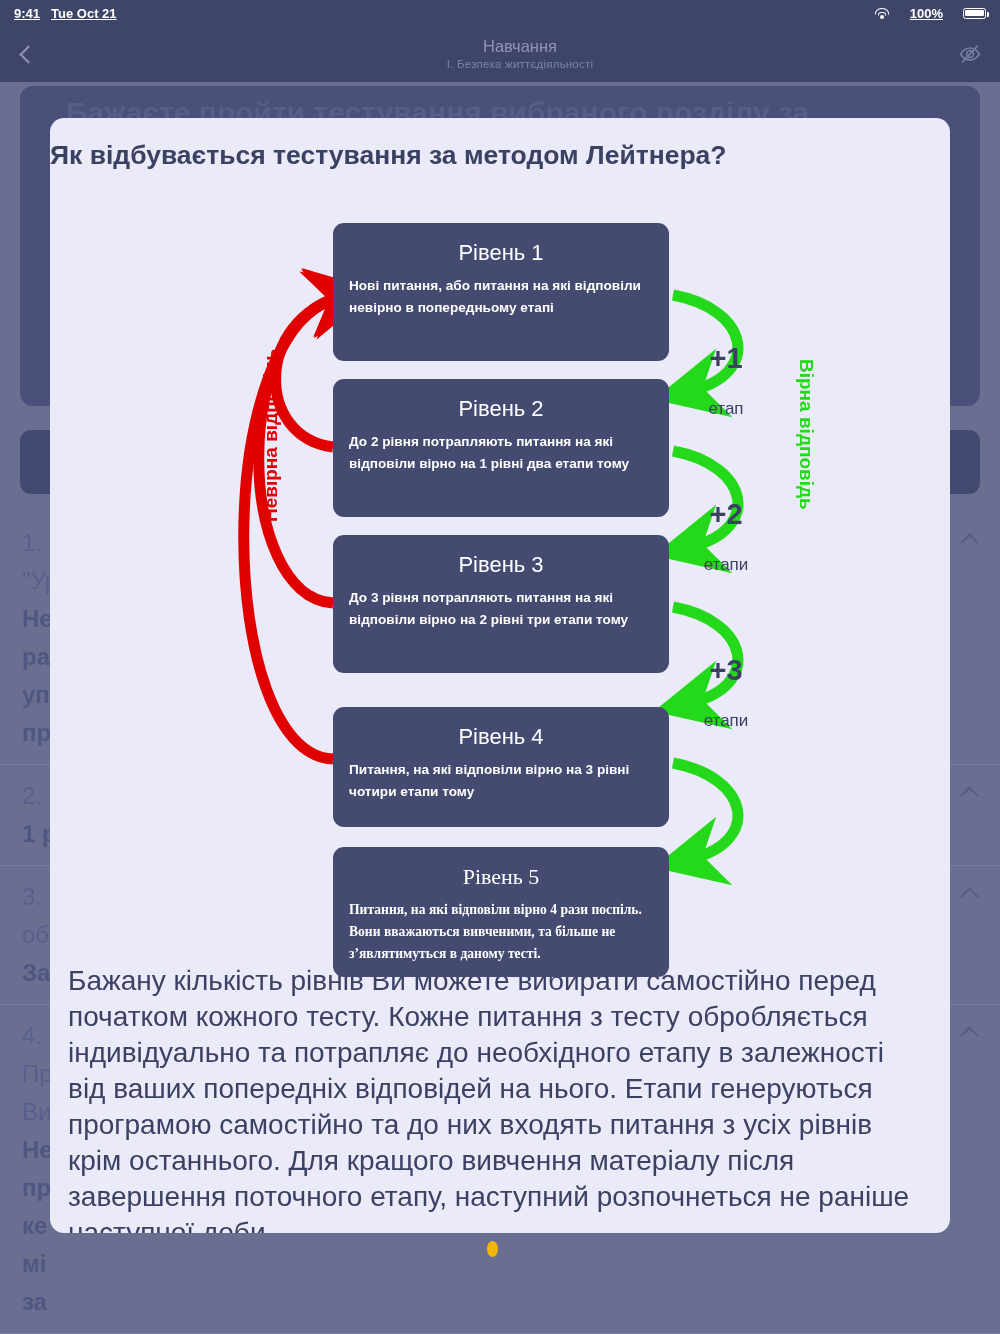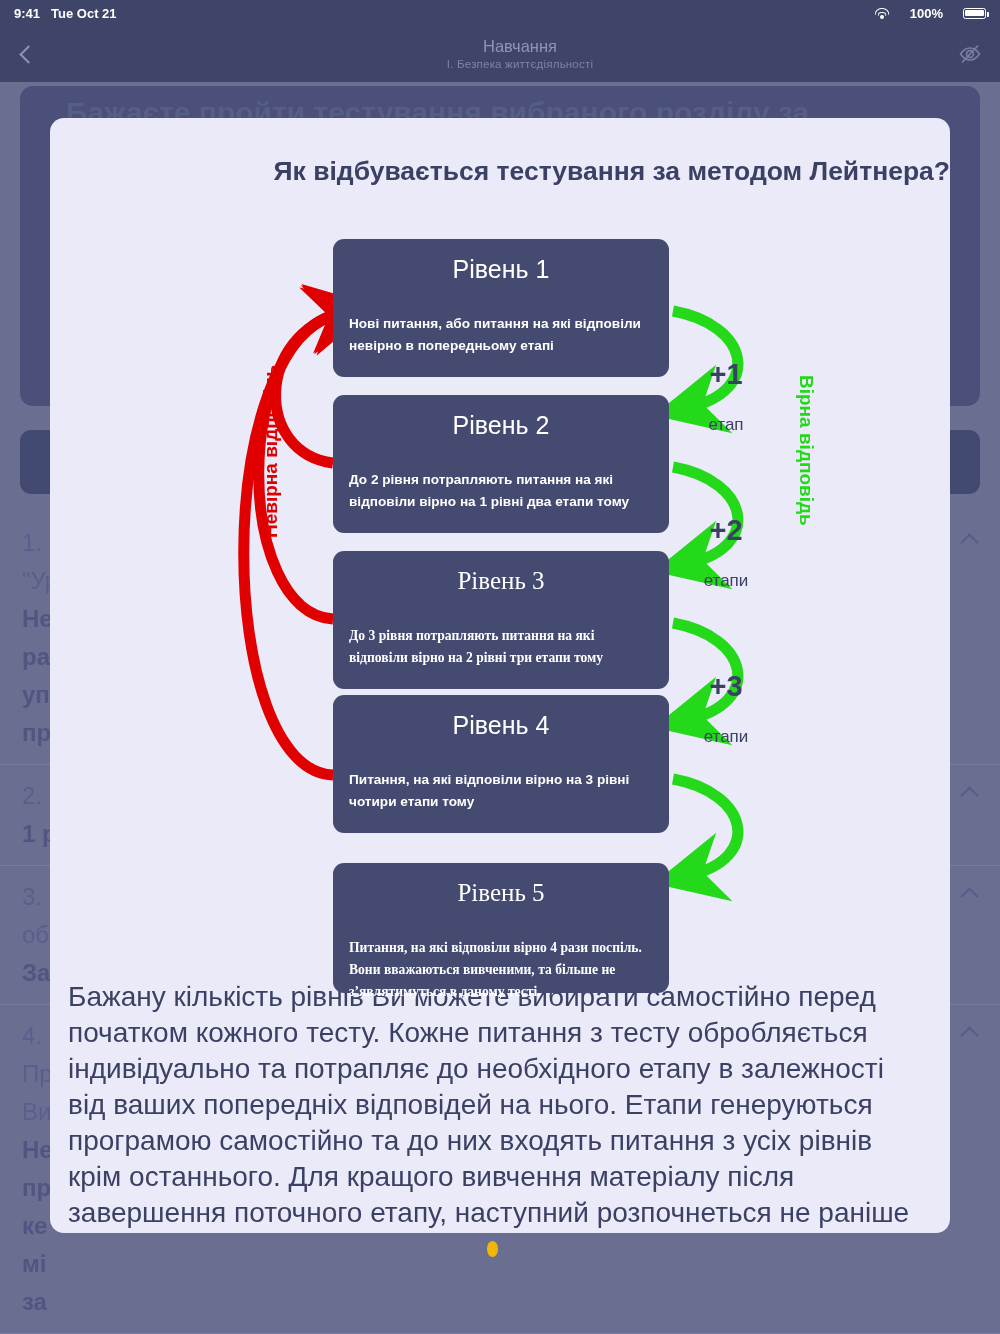--- a/index.html
+++ b/index.html
@@ -9,21 +9,21 @@
     background: #3f4569;
     overflow: hidden;
   }
   #app { position: relative; width: 1000px; height: 1334px; }
 
   
   .statusbar {
     position: absolute; left: 0; top: 0; width: 1000px; height: 26px;
     background: #3f4569; color: #ffffff;
     display: flex; align-items: center; padding: 0 14px;
-    font-size: 13px; font-weight: 600;
+    font-size: 13px; font-weight: 600; text-decoration: underline;
   }
   .sb-left { display: flex; align-items: center; gap: 11px; }
   .sb-right { margin-left: auto; display: flex; align-items: center; gap: 20px; }
   .wifi-ico { width: 16px; height: 12px; position: relative; display:inline-block; }
   .wifi-ico span {
     position: absolute; left: 50%; transform: translateX(-50%);
     border: 1.6px solid #fff; border-bottom: none;
     border-top-left-radius: 20px; border-top-right-radius: 20px;
   }
   .wifi-ico span:nth-child(1){ width:15px; height:7px; bottom:4px; }
@@ -107,37 +107,37 @@
     position:absolute; left:487px; top:1241px; width:11px;height:16px;
     background:#f2b705; border-radius:50%; z-index:60;
   }
 
   
   .modal {
     position:absolute; left:50px; top:118px; width:900px; height:1115px;
     background:#eaeaf9; border-radius:14px; z-index:40; overflow:hidden;
   }
   .modal-title {
-    text-align:right; color:#3b4163; font-size:26.5px; font-weight:700;
-    margin-top:38px;
+    text-align:left; color:#3b4163; font-size:26.5px; font-weight:700;
+    margin-top:22px;
   }
 
   
   .diagram { position:relative; width:900px; height:780px; margin-top:8px; }
   .lvl {
     position:absolute; left:283px; width:336px;
     background:#454b70; border-radius:11px; color:#ffffff;
     padding:10px 16px 14px;
   }
-  .lvl-title{ text-align:center; font-size:25px; font-weight:400; line-height:40px; }
-  .lvl-desc{ font-size:13.6px; font-weight:700; line-height:22px; margin-top:24px; }
+  .lvl-title{ text-align:center; font-size:22px; font-weight:400; line-height:40px; }
+  .lvl-desc{ font-size:13.6px; font-weight:700; line-height:22px; margin-top:2px; }
   .lvl1{ top:44px;  height:138px; }
   .lvl2{ top:200px; height:138px; }
-  .lvl3{ top:356px; height:138px;font-family:Liberation Serif, serif; }
-  .lvl4{ top:500px; height:138px; }
+  .lvl3{ top:356px; height:138px; }
+  .lvl4{ top:528px; height:120px; }
   .lvl5{ top:668px; height:130px;font-family:Liberation Serif, serif; }
 
   .svg-layer{ position:absolute; left:0; top:0; width:900px; height:790px; }
 
   .step-lab{
     position:absolute; width:86px; text-align:center; color:#3b4163;
   }
   .step-lab b{ display:block; font-size:29px; font-weight:700; line-height:31px; }
   .step-lab i{ display:block; font-size:17px; font-style:normal; line-height:21px;margin-top:24px; }
   .sl1{ left:633px; top:164px; }

